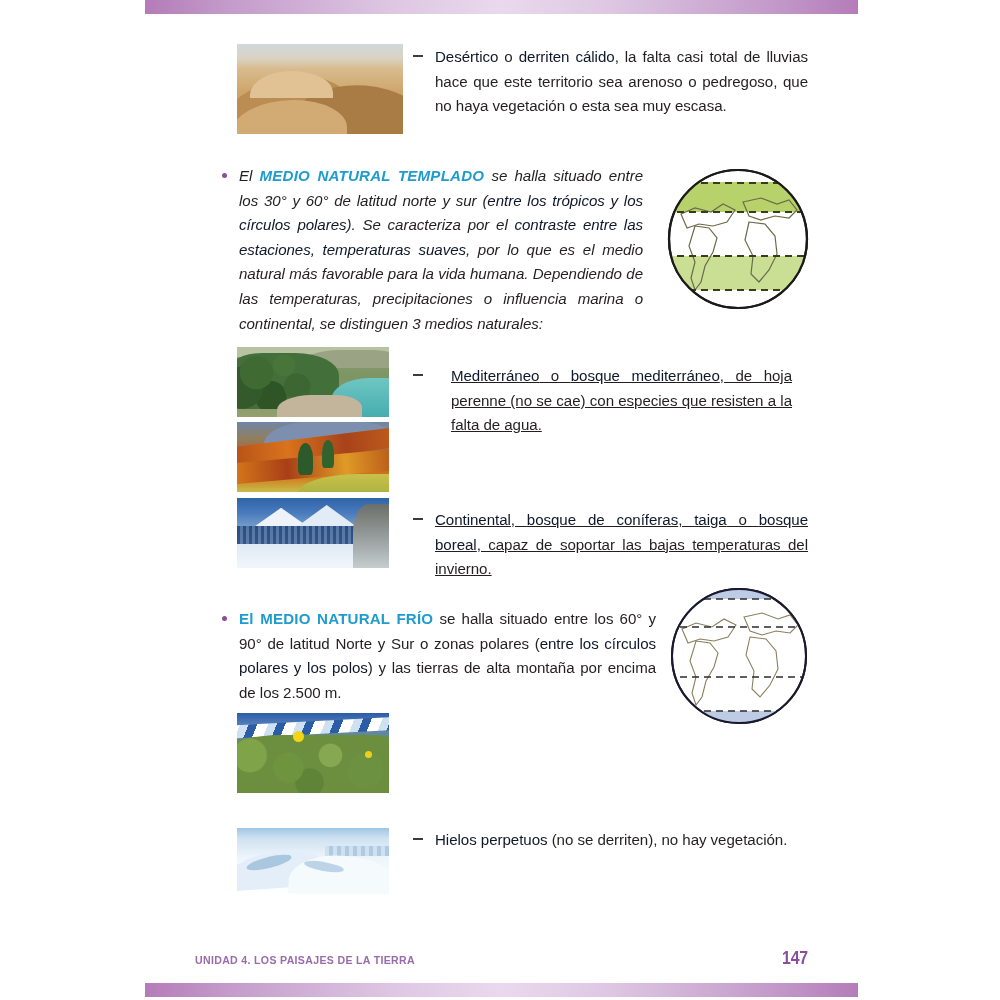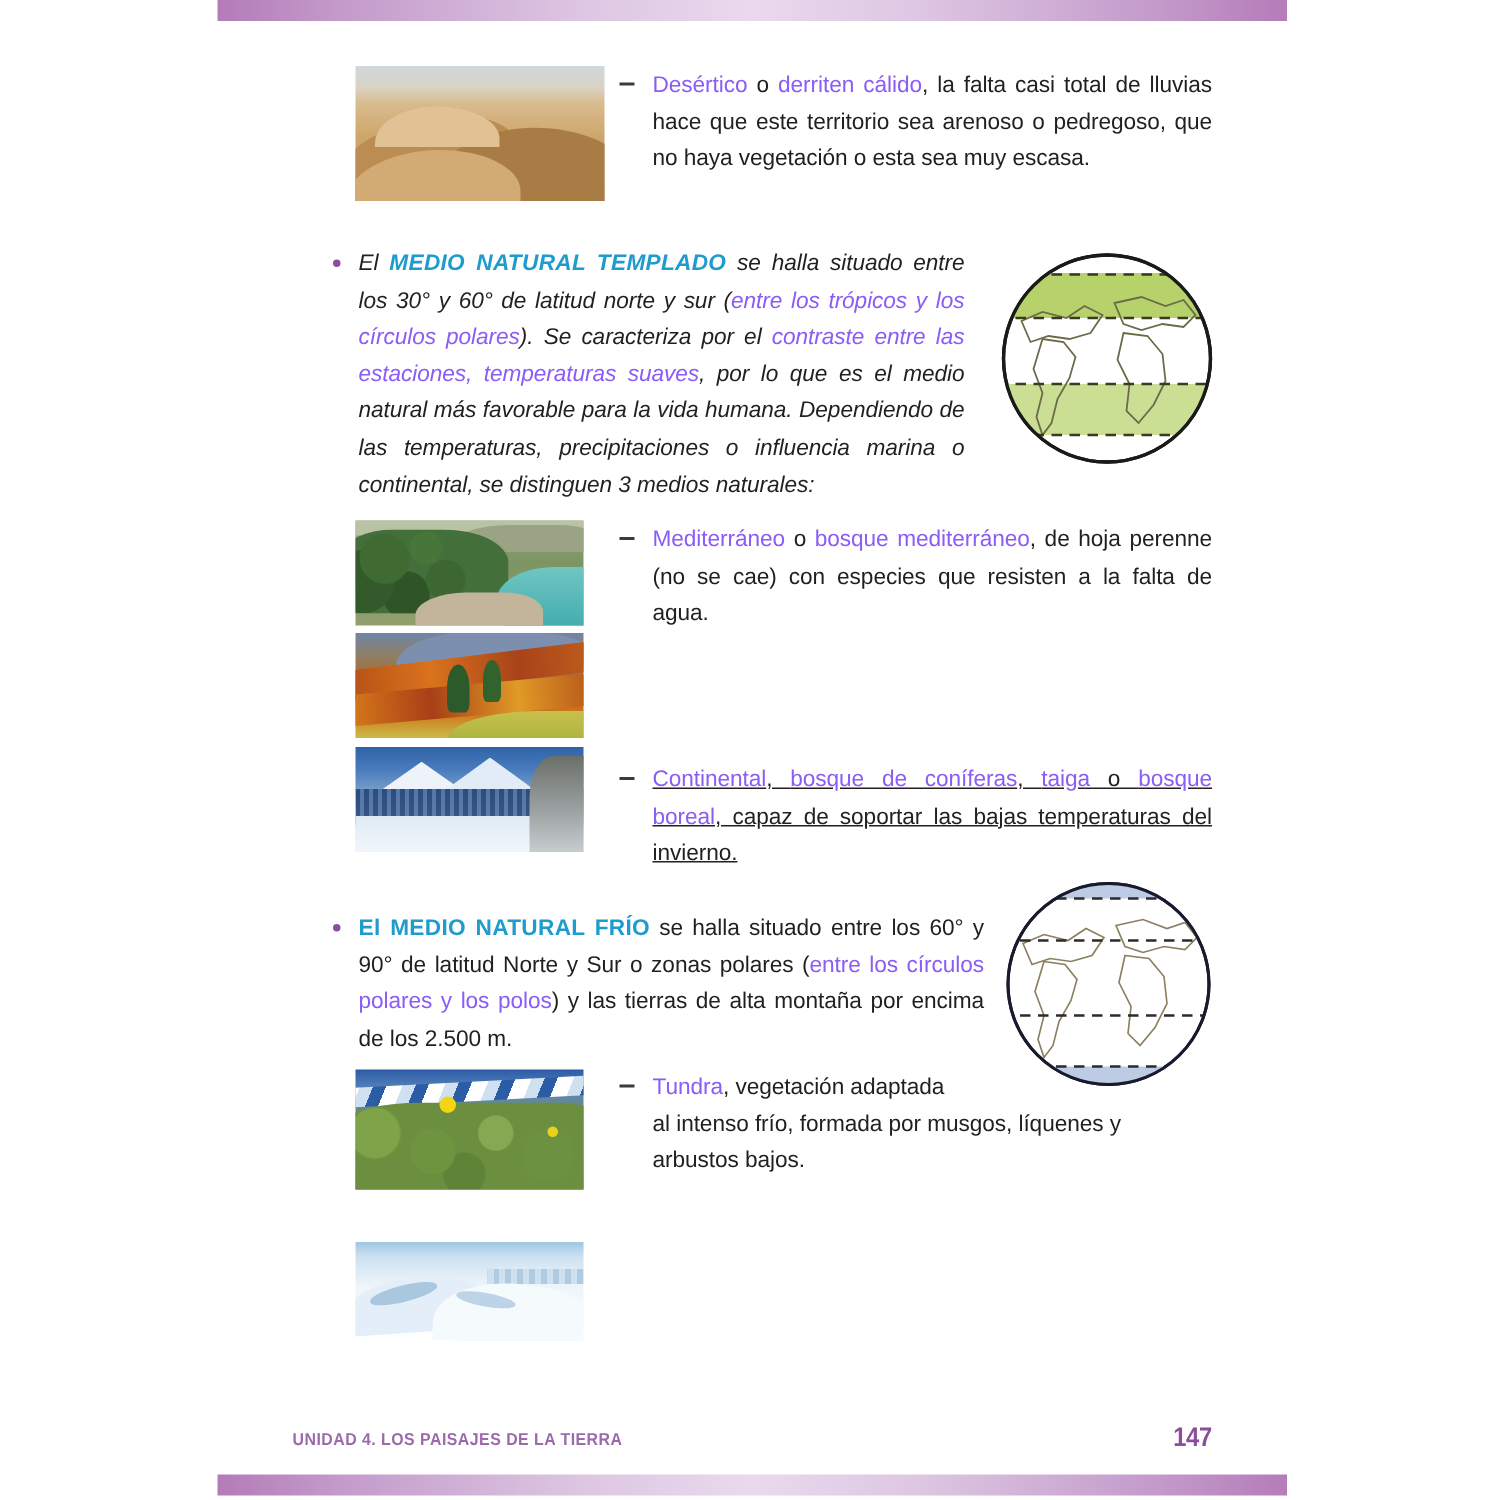--- a/index.html
+++ b/index.html
@@ -47,21 +47,21 @@
   }
 
   
   .para {
     font-size: 15.1px;
     line-height: 24.6px;
     color: #231f20;
     text-align: justify;
     letter-spacing: -0.05px;
   }
-  .hi { color: #8b5cf6; }
+  .hi { color: #0f172a; }
   .hd {
     color: #1f9ccd;
     font-weight: bold;
     letter-spacing: 0.2px;
   }
 
   
   .bullet-row {
     position: relative;
     padding-left: 21px;
@@ -346,21 +346,21 @@
     <div class="layer sky"></div>
     <div class="layer ridge"></div>
     <div class="layer trees1"></div>
     <div class="layer lake"></div>
     <div class="layer rock"></div>
   </div>
 
   <div class="block" style="left:413px; top:348px; width:395px;">
     <div class="dash-row">
       <span class="dash-mark"></span>
-      <p class="para" style="margin:0;">
+      <p class="para" style="margin:16px;text-decoration:underline;">
         <span class="hi">Mediterráneo</span><span> o </span><span class="hi">bosque mediterráneo</span><span>, de hoja perenne (no se cae) con especies que resisten a la falta de agua.</span>
       </p>
     </div>
   </div>
 
   <div class="photo ph-autumn" style="left:237px; top:422px; width:152px; height:70px;">
     <div class="layer mount"></div>
     <div class="layer band1"></div>
     <div class="layer band2"></div>
     <div class="layer conif"></div>
@@ -419,34 +419,34 @@
     </svg>
   </div>
 
   <div class="photo ph-tundra" style="left:237px; top:713px; width:152px; height:80px;">
     <div class="layer snowline"></div>
     <div class="layer veg"></div>
     <div class="layer flower"></div>
     <div class="layer flower2"></div>
   </div>
 
-  <div class="block" style="left:413px; top:713px; width:395px;">
-    <div class="dash-row">
-      <span class="dash-mark"></span>
-      <p class="para" style="margin:0; text-align:left;">
-        <span class="hi">Tundra</span><span>, vegetación adaptada</span><br><span>al intenso frío, formada por musgos, líquenes y arbustos bajos.</span>
-      </p>
-    </div>
-  </div>
 
   <div class="photo ph-ice" style="left:237px; top:828px; width:152px; height:66px;">
     <div class="layer far"></div>
     <div class="layer ridge1"></div>
     <div class="layer ridge2"></div>
     <div class="layer shadow1"></div>
     <div class="layer shadow2"></div>
   </div>
 
+  <div class="block" style="left:413px; top:828px; width:395px;">
+    <div class="dash-row">
+      <span class="dash-mark"></span>
+      <p class="para" style="margin:0; text-align:left;">
+        <span class="hi">Hielos perpetuos</span><span> (no se derriten), no hay vegetación.</span>
+      </p>
+    </div>
+  </div>
 
   <div class="footer-title" style="left:195px; top:954px; width:420px;">UNIDAD 4. LOS PAISAJES DE LA TIERRA</div>
   <div class="footer-page" style="left:700px; top:948px; width:108px;">147</div>
 
 </div>
 
 </body></html>

